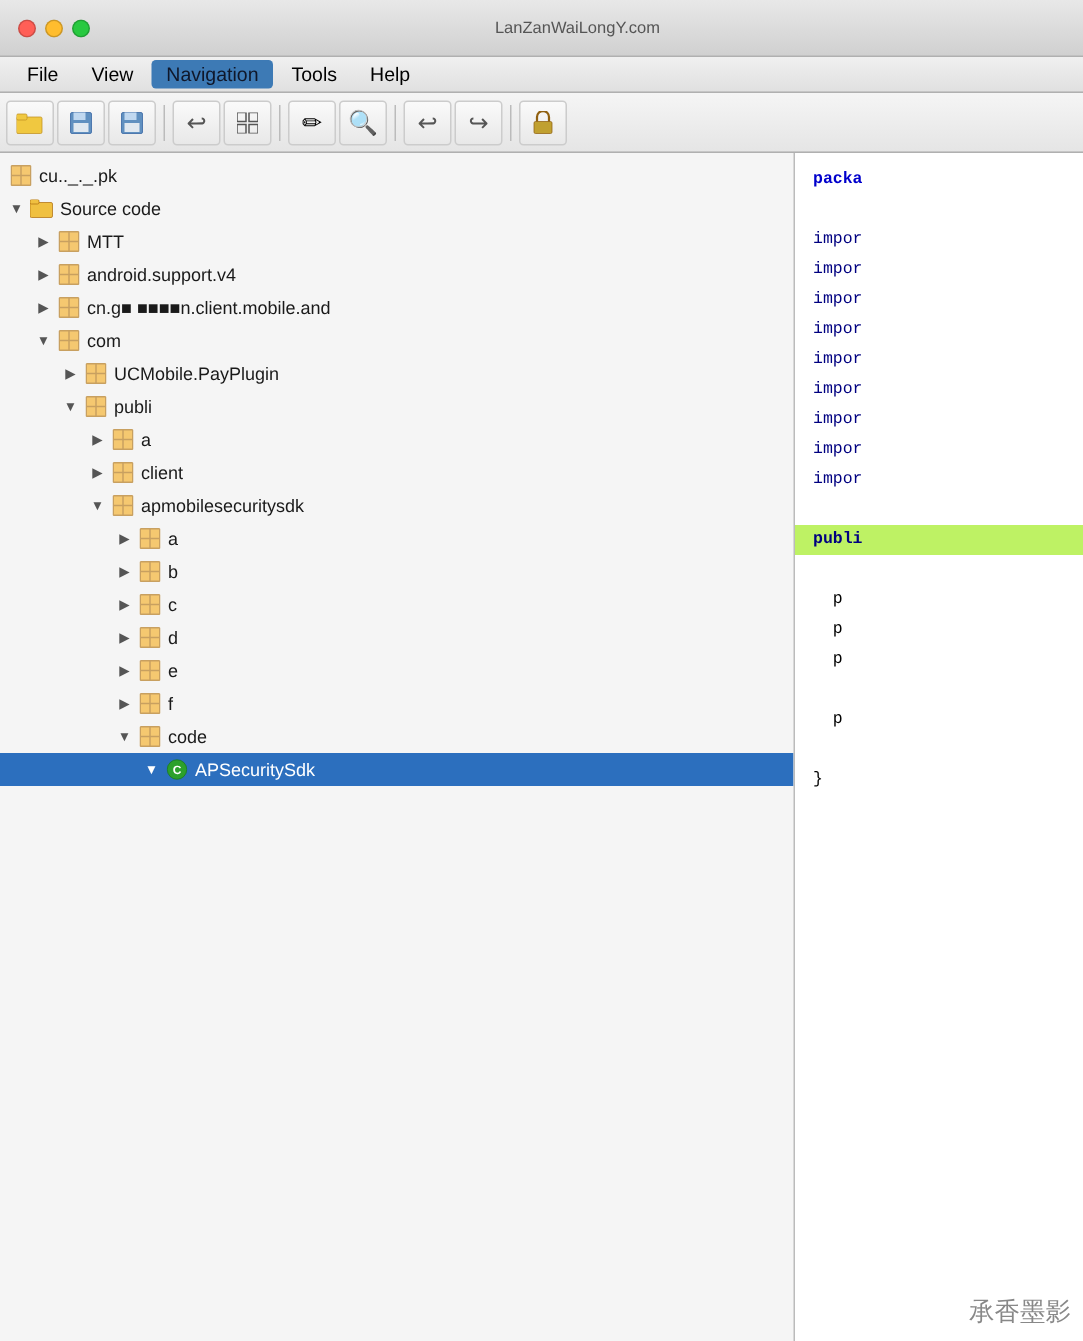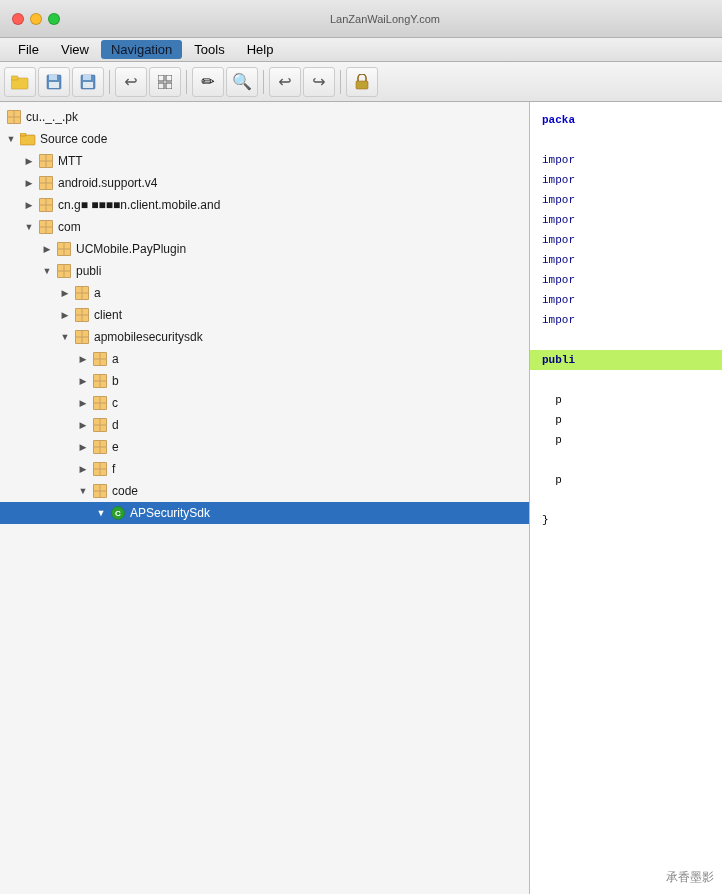--- a/index.html
+++ b/index.html
@@ -181,21 +181,21 @@
       padding: 0 12px;
       white-space: nowrap;
     }
     .code-highlight { background: #bef264; padding-left: 12px; }
 
     
     .watermark {
       position: absolute;
       bottom: 8px;
       right: 8px;
-      font-size: 12px;
+      font-size: 17px;
       color: #888;
     }
 
     
     .pkg-svg {
       width: 14px;
       height: 14px;
       flex-shrink: 0;
     }
   </style>

